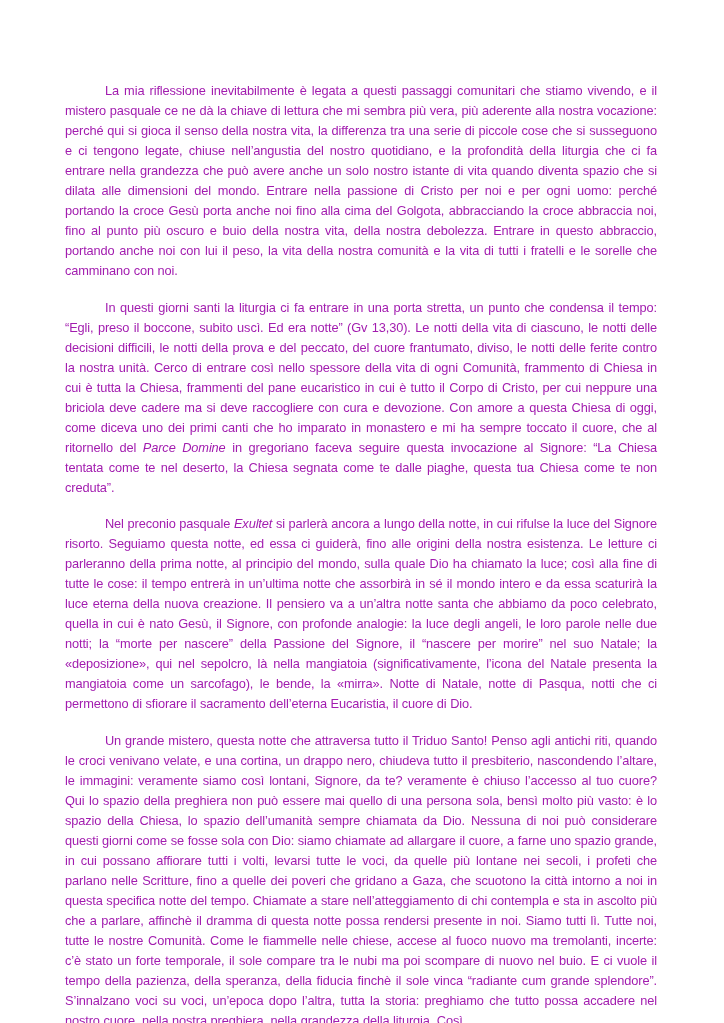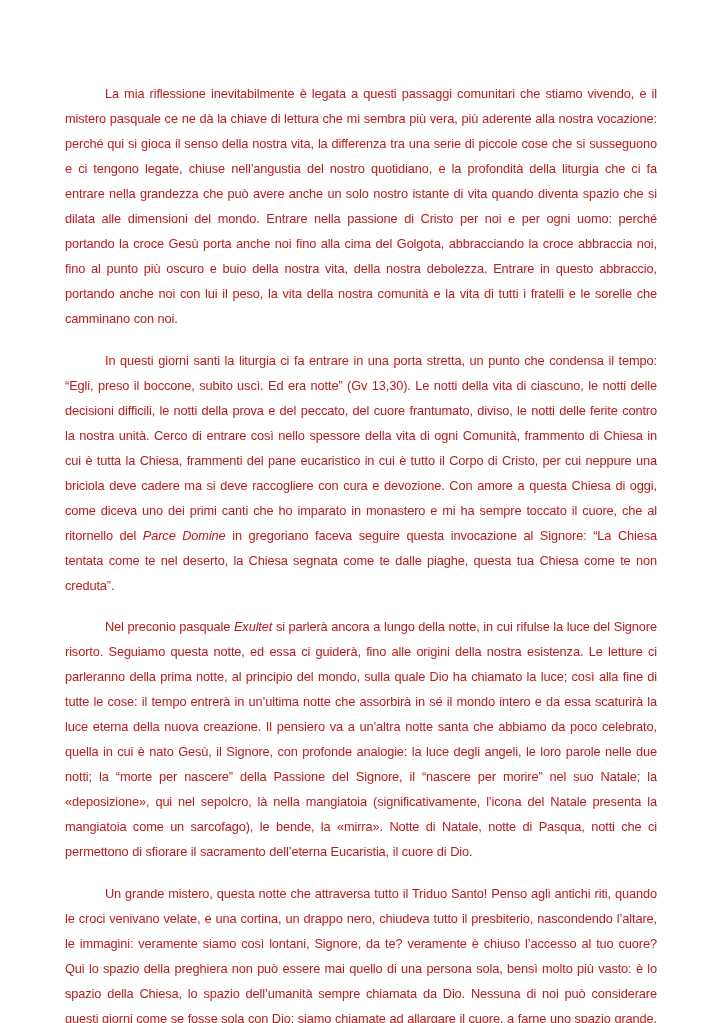--- a/index.html
+++ b/index.html
@@ -20,24 +20,24 @@
   }
   .text-body {
     width: 100%;
   }
   .para {
     margin: 0 0 16.6px 0;
     padding: 0;
     text-align: justify;
     text-indent: 40px;
     font-size: 12.8px;
-    line-height: 25px;
+    line-height: 20px;
     letter-spacing: -0.12px;
     word-spacing: 0.2px;
-    color: #b91c1c;
+    color: #a21caf;
   }
   .para em {
   }
 </style>
 </head>
 <body>
 
 <div class="page">
   <div class="text-body" style="color: rgb(34, 34, 34);">
       <p class="para"><span>La mia riflessione inevitabilmente è legata a questi passaggi comunitari che stiamo vivendo, e il mistero pasquale ce ne dà la chiave di lettura che mi sembra più vera, più aderente alla nostra vocazione: perché qui si gioca il senso della nostra vita, la differenza tra una serie di piccole cose che si susseguono e ci tengono legate, chiuse nell’angustia del nostro quotidiano, e la profondità della liturgia che ci fa entrare nella grandezza che può avere anche un solo nostro istante di vita quando diventa spazio  che si dilata alle dimensioni del mondo. Entrare nella passione di Cristo per noi e per ogni uomo: perché portando la croce Gesù porta anche noi fino alla cima del Golgota, abbracciando la croce abbraccia noi, fino al punto più oscuro e buio della nostra vita, della nostra debolezza. Entrare in questo abbraccio, portando anche noi con lui il peso, la vita della nostra comunità e la vita di tutti i fratelli e le sorelle che camminano con noi.</span></p>

